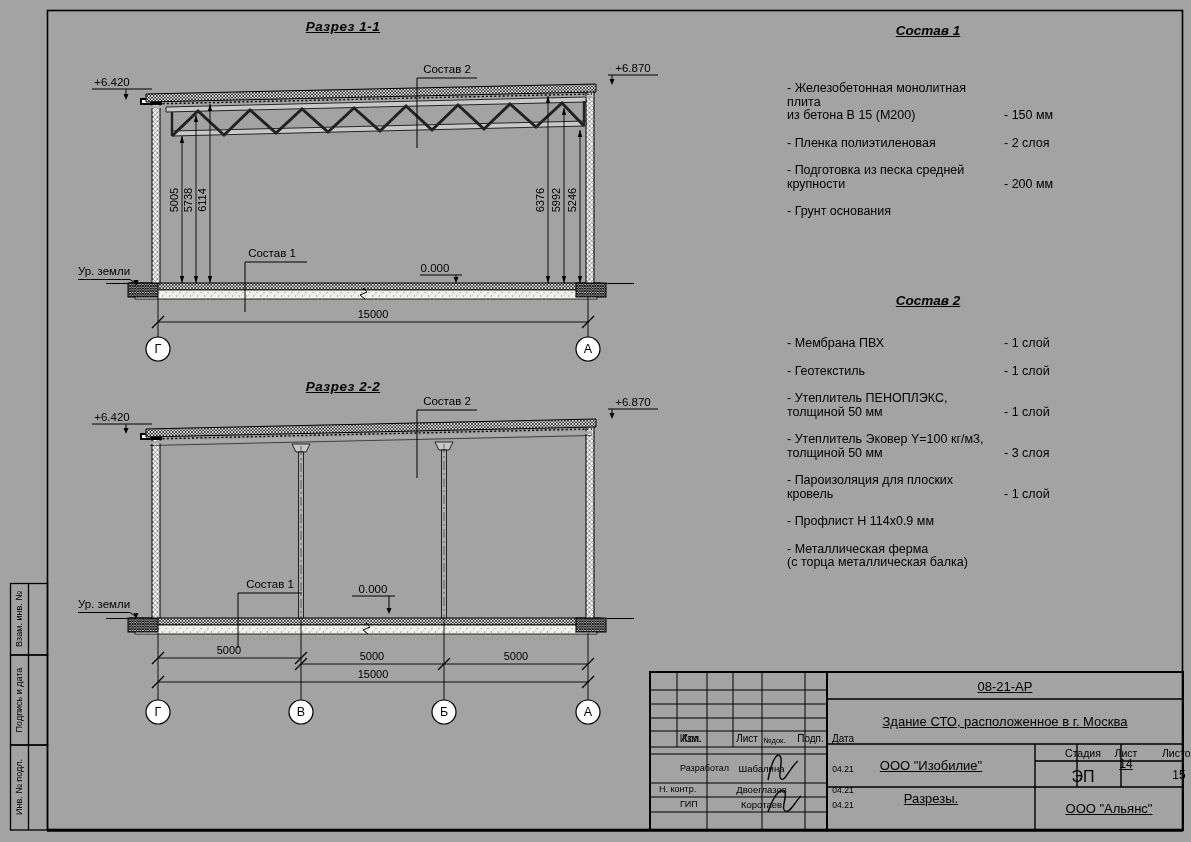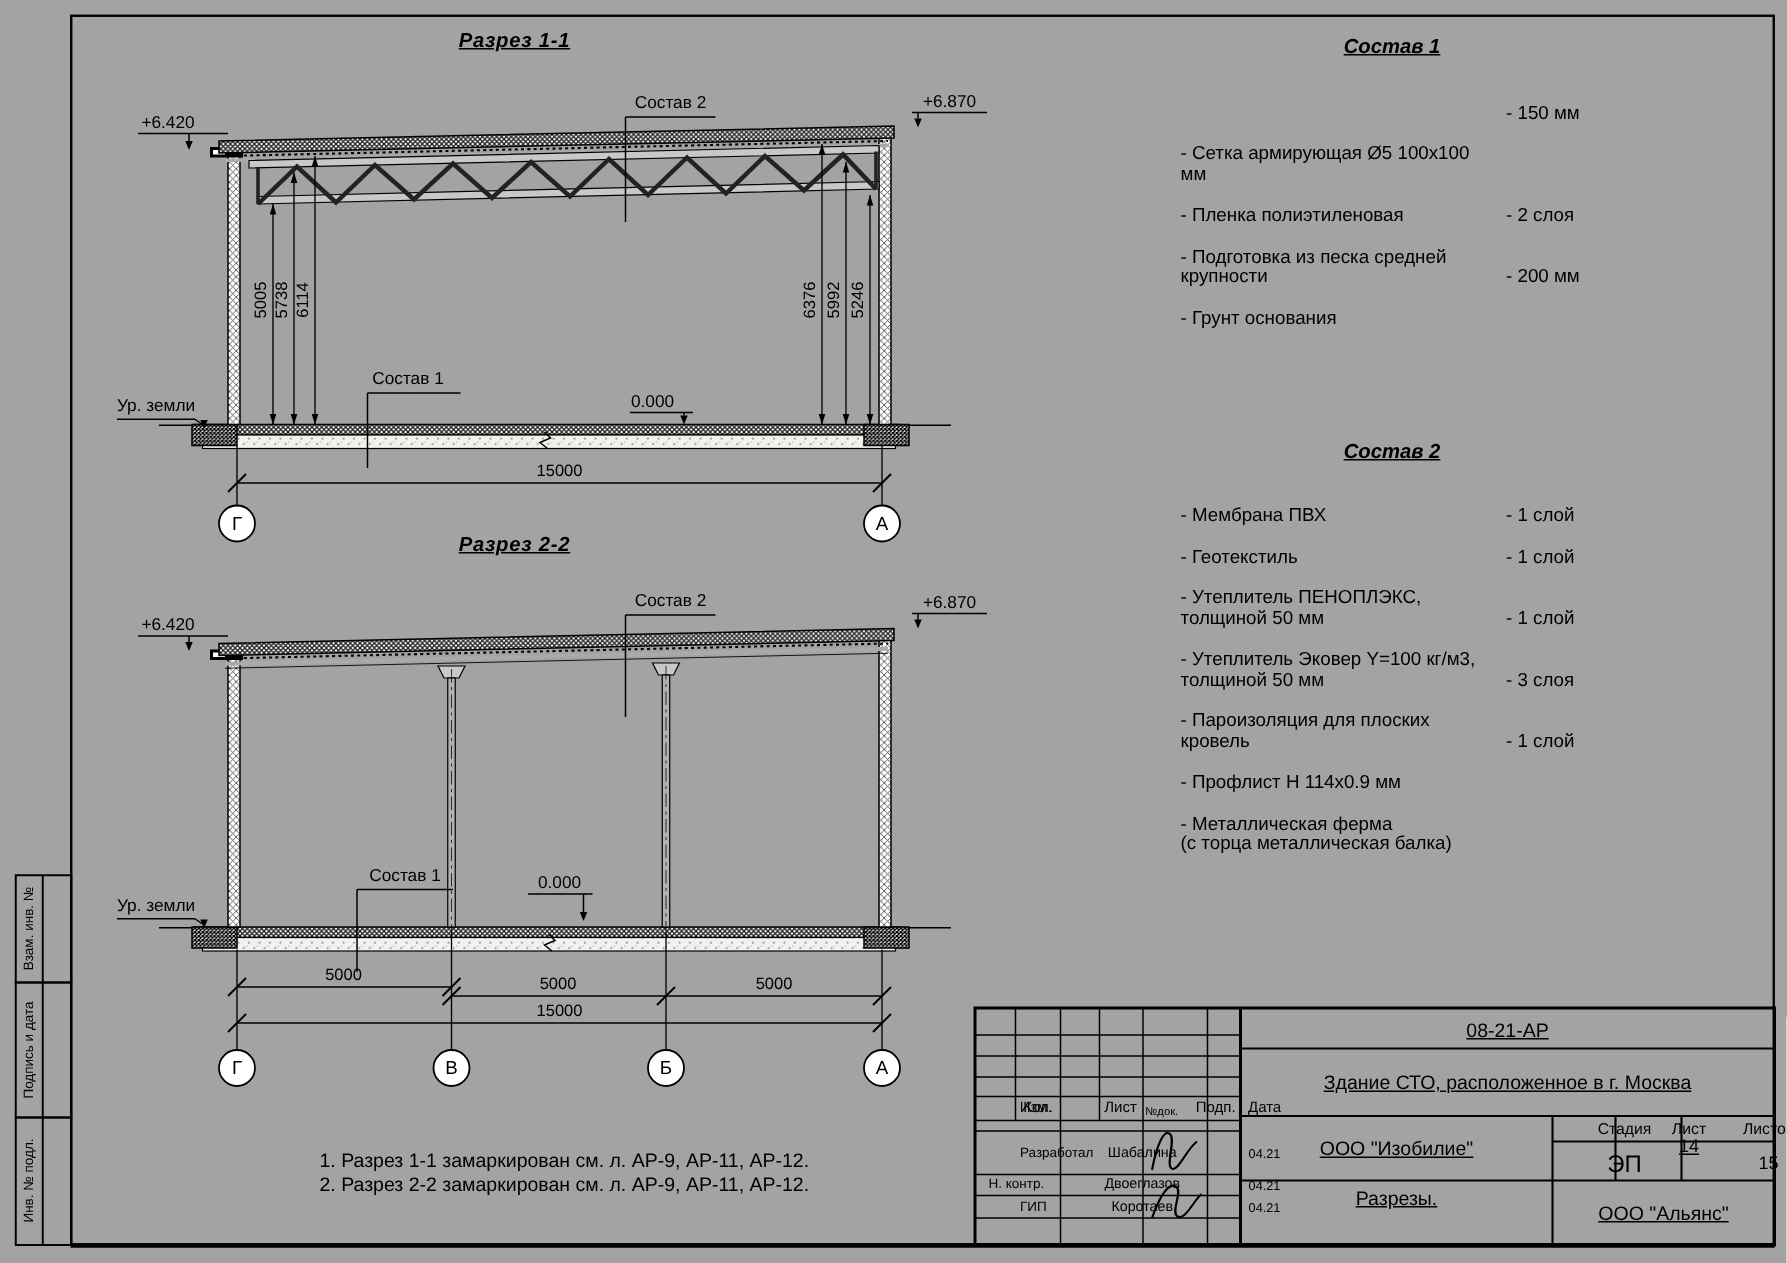--- a/index.html
+++ b/index.html
@@ -255,44 +255,42 @@
 <div class="vdim" style="left:146px;top:194px;">5005</div>
 <div class="vdim" style="left:160px;top:194px;">5738</div>
 <div class="vdim" style="left:174px;top:194px;">6114</div>
 <div class="vdim" style="left:512px;top:194px;">6376</div>
 <div class="vdim" style="left:528px;top:194px;">5992</div>
 <div class="vdim" style="left:544px;top:194px;">5246</div>
 <div class="dimnum" style="left:343px;top:308px;">15000</div>
 <div class="axis" style="left:146px;top:337px;">Г</div>
 <div class="axis" style="left:576px;top:337px;">А</div>
 
-<div class="t sec-title center" style="left:273px;top:356px;width:140px;">Разрез 2-2</div>
+<div class="t sec-title center" style="left:273px;top:380px;width:140px;">Разрез 2-2</div>
 <div class="elev" style="left:82px;top:411px;">+6.420</div>
 <div class="elev" style="left:603px;top:396px;">+6.870</div>
 <div class="t center" style="left:416px;top:395px;width:62px;">Состав 2</div>
 <div class="t center" style="left:239px;top:578px;width:62px;">Состав 1</div>
 <div class="t center" style="left:348px;top:583px;width:50px;">0.000</div>
 <div class="t center" style="left:76px;top:598px;width:56px;">Ур. земли</div>
 <div class="dimnum" style="left:199px;top:644px;">5000</div>
 <div class="dimnum" style="left:342px;top:650px;">5000</div>
 <div class="dimnum" style="left:486px;top:650px;">5000</div>
 <div class="dimnum" style="left:343px;top:668px;">15000</div>
 <div class="axis" style="left:146px;top:700px;">Г</div>
 <div class="axis" style="left:289px;top:700px;">В</div>
 <div class="axis" style="left:432px;top:700px;">Б</div>
 <div class="axis" style="left:576px;top:700px;">А</div>
 
 <div class="comp-title" style="left:868px;top:23px;">Состав 1</div>
 <div class="comp" style="top:82px;">
   <div class="comp-row">
+    <span class="comp-name">- Железобетонная  монолитная плита
+из бетона В 15 (М200)</span>
     <span class="comp-qty">- 150 мм</span>
-  </div>
-  <div class="comp-row">
-    <span class="comp-name">- Сетка армирующая Ø5 100x100 мм</span>
-    <span class="comp-qty"></span>
   </div>
   <div class="comp-row">
     <span class="comp-name">- Пленка полиэтиленовая</span>
     <span class="comp-qty">-  2 слоя</span>
   </div>
   <div class="comp-row">
     <span class="comp-name">- Подготовка из песка средней
 крупности</span>
     <span class="comp-qty">- 200 мм</span>
   </div>
@@ -330,24 +328,20 @@
     <span class="comp-name">- Профлист Н 114x0.9 мм</span>
     <span class="comp-qty"></span>
   </div>
   <div class="comp-row">
     <span class="comp-name">- Металлическая ферма
 (с торца металлическая балка)</span>
     <span class="comp-qty"></span>
   </div>
 </div>
 
-<div style="position:absolute;left:213px;top:766px;">
-  <div class="note-line">1. Разрез 1-1 замаркирован см. л. АР-9, АР-11, АР-12.</div>
-  <div class="note-line">2. Разрез 2-2 замаркирован см. л. АР-9, АР-11, АР-12.</div>
-</div>
 
 <div class="rot" style="left:-21px;top:613px;">Взам. инв. №</div>
 <div class="rot" style="left:-21px;top:694px;">Подпись и дата</div>
 <div class="rot" style="left:-21px;top:781px;">Инв. № подл.</div>
 
 <div class="tb" style="left:827px;top:679px;width:356px;text-align:center;">08-21-АР</div>
 <div class="tb" style="left:827px;top:714px;width:356px;text-align:center;">Здание СТО, расположенное в г. Москва</div>
 <div class="tb" style="left:827px;top:758px;width:208px;text-align:center;">ООО "Изобилие"</div>
 <div class="tb" style="left:827px;top:791px;width:208px;text-align:center;">Разрезы.</div>
 <div class="tb" style="left:1035px;top:801px;width:148px;text-align:center;">ООО "Альянс"</div>

